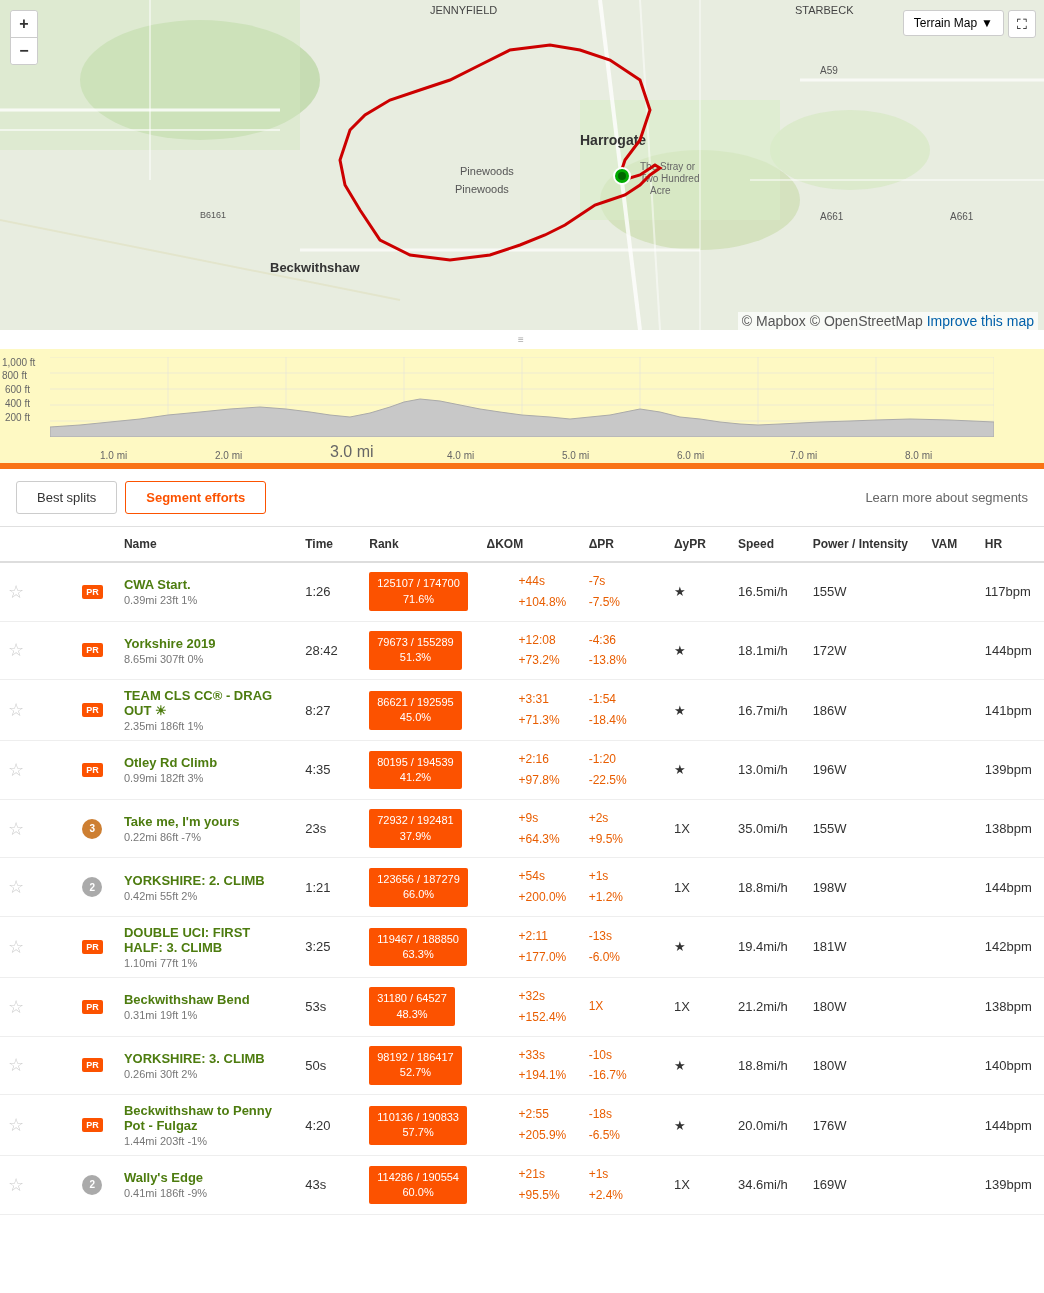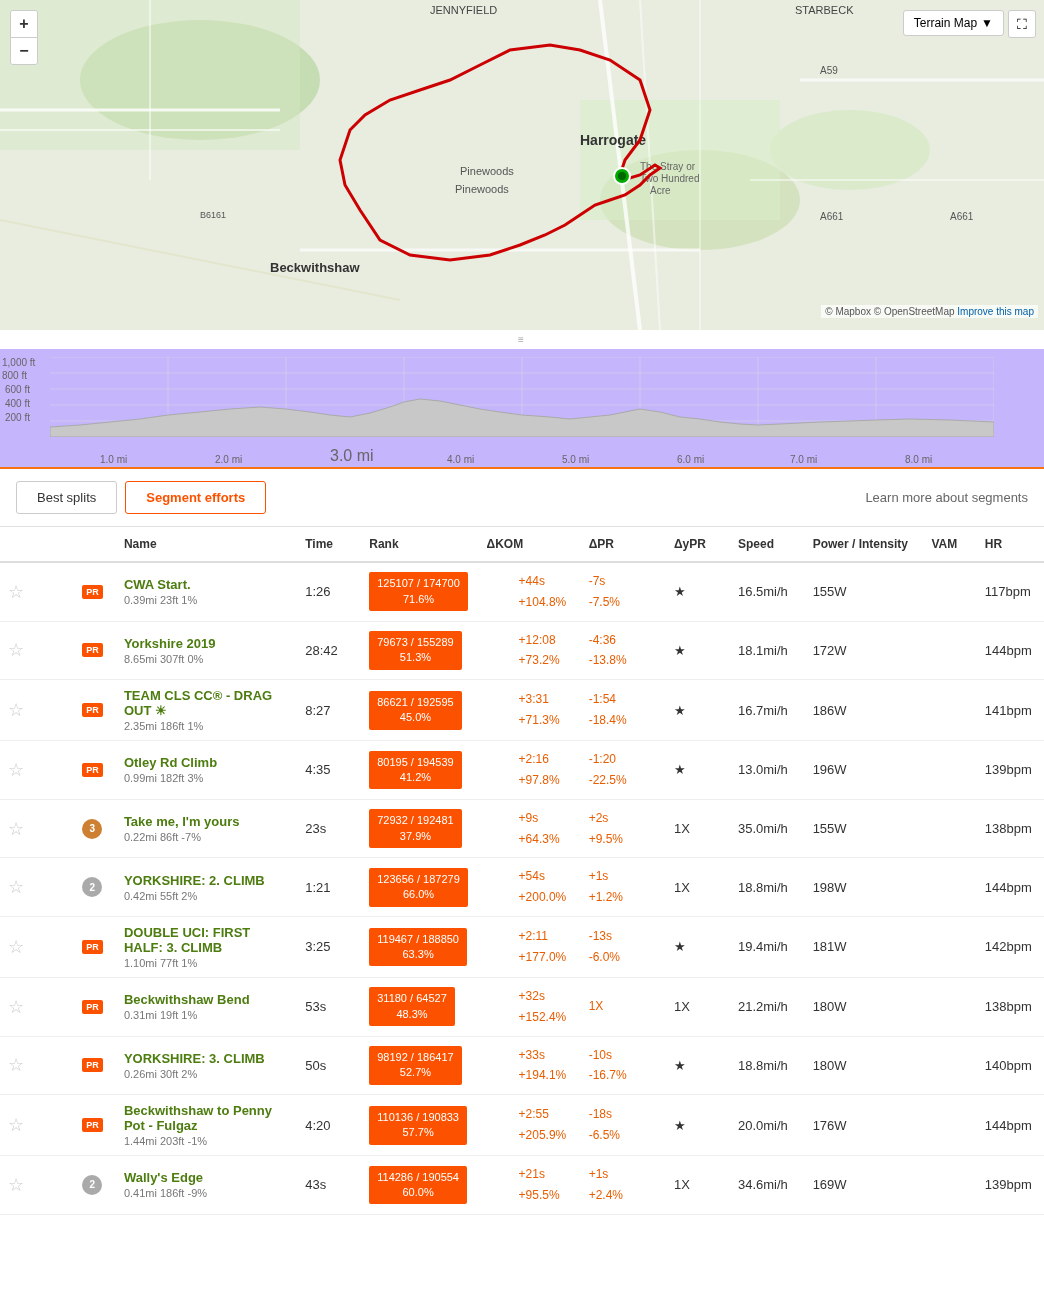--- a/index.html
+++ b/index.html
@@ -66,35 +66,35 @@
       width: 28px; height: 28px;
       border-radius: 3px;
       display: flex;
       align-items: center;
       justify-content: center;
       cursor: pointer;
       font-size: 14px;
     }
     .map-attribution {
       position: absolute;
-      bottom: 12px; right: 6px;
-      font-size: 10px;
+      bottom: 0; right: 6px;
+      font-size: 14px;
       color: #555;
       background: rgba(255,255,255,0.7);
       padding: 1px 4px;
     }
     .map-attribution a { color: #0060a9; text-decoration: none; }
 
     
     .elevation-container {
       width: 100%;
       height: 120px;
       padding: 8px 50px 24px 50px;
-      background: #c4b5fd;
-      border-bottom: 2px solid #f97316;
+      background: #fef9c3;
+      border-bottom: 6px solid #f97316;
       position: relative;
     }
     .drag-handle {
       text-align: center;
       padding: 4px;
       color: #aaa;
       font-size: 10px;
       letter-spacing: 2px;
       cursor: ns-resize;
     }

